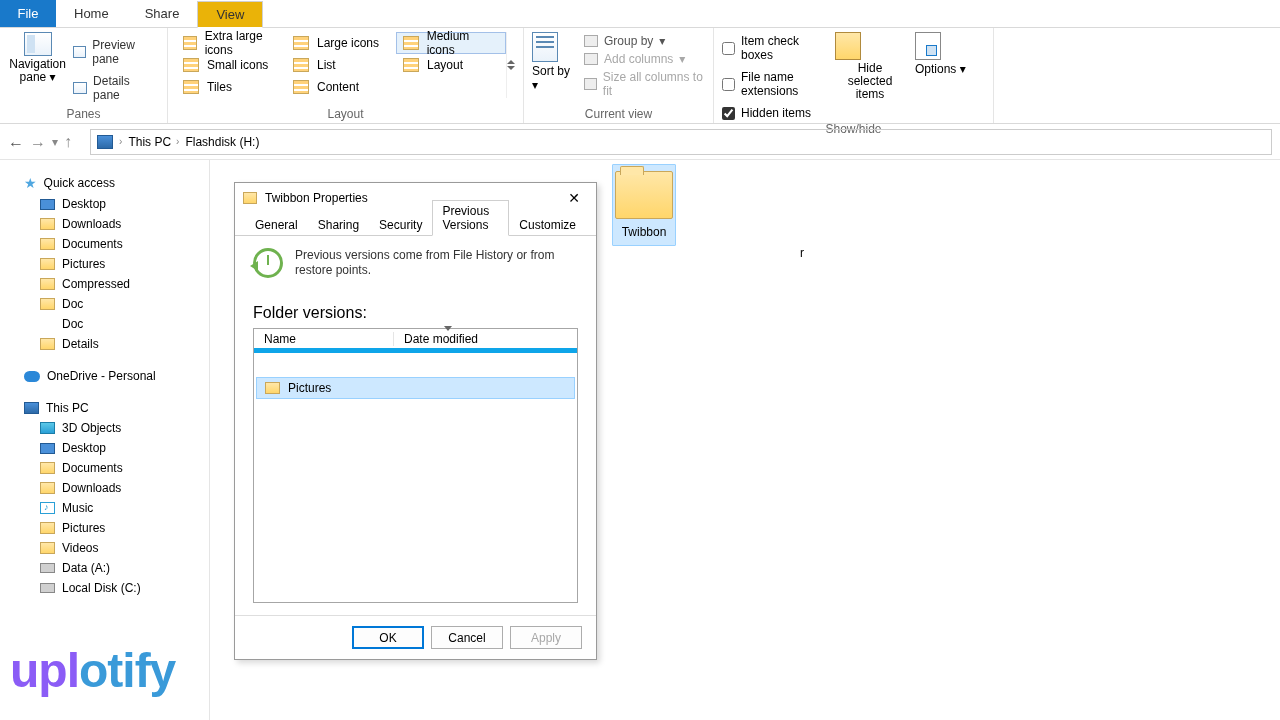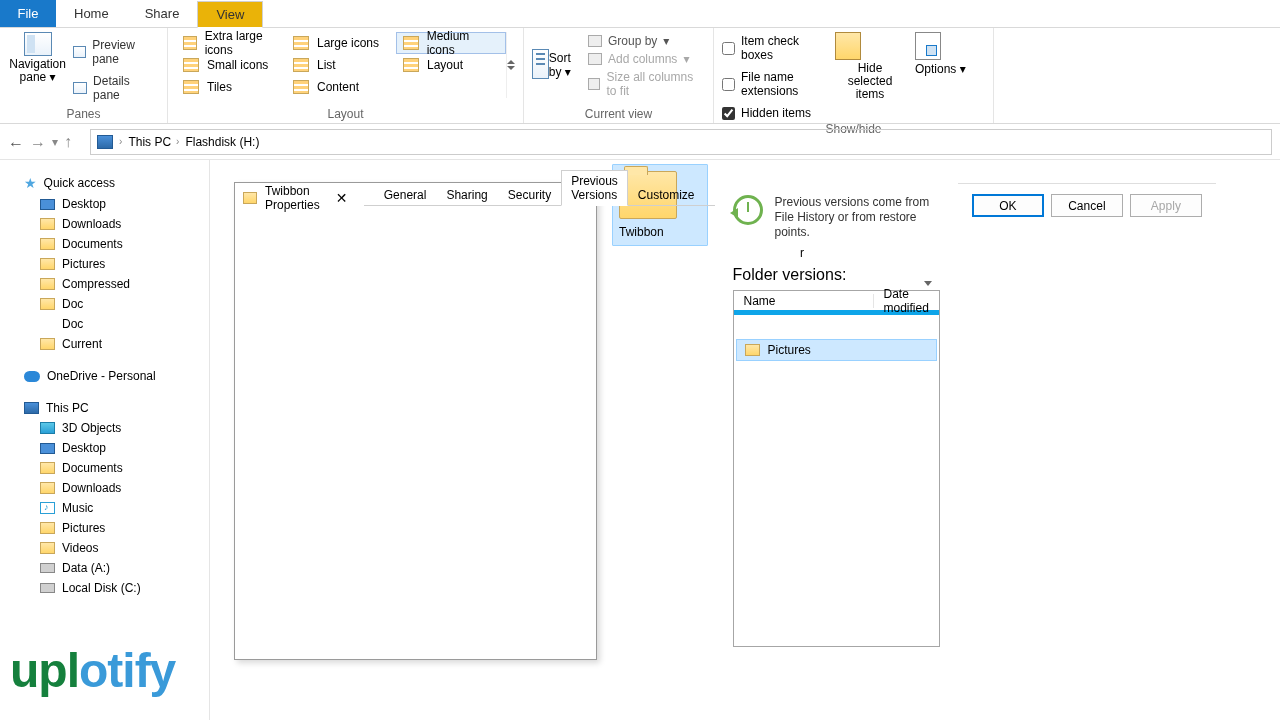--- a/index.html
+++ b/index.html
@@ -28,21 +28,21 @@
 .layout-list { width: 330px; display: flex; flex-direction: column; }
 .layout-row { display: flex; }
 .layout-opt { display: flex; align-items: center; gap: 8px; width: 110px; height: 22px; padding: 0 6px; border: 1px solid transparent; }
 .layout-opt.sel { border: 1px solid #a3c0e8; background: #e5f1fb; }
 .layout-opt .ic { width: 16px; height: 14px; background: repeating-linear-gradient(#ffd27a 0 3px, #fff 3px 5px); border: 1px solid #c9a75a; }
 .layout-more { width: 18px; display:flex; flex-direction:column; justify-content:center; gap:2px; align-items:center; border-left:1px solid #eee; }
 .layout-more span { width:0;height:0; border-left:4px solid transparent; border-right:4px solid transparent;}
 .layout-more .up{ border-bottom:4px solid #666;}
 .layout-more .dn{ border-top:4px solid #666;}
 
-.sort-btn { display:flex; flex-direction:row; align-items:center; width:46px; }
+.sort-btn { display:flex; flex-direction:column; width:46px; }
 .sort-btn .ic { width:26px; height:30px; background:linear-gradient(#fff,#eaf2fa); border:1px solid #5a89b4; margin-bottom:2px; position:relative; }
 .sort-btn .ic:before { content:""; position:absolute; top:3px; left:3px; right:3px; height:2px; background:#5a89b4; box-shadow:0 5px 0 #5a89b4, 0 10px 0 #5a89b4; }
 
 .cv-opts { display:flex; flex-direction:column; gap:4px; padding-top:2px; padding-left:6px; }
 .cv-opt { display:flex; align-items:center; gap:6px; color:#555; }
 .cv-opt .ic { width:14px; height:12px; background:#eee; border:1px solid #aaa; }
 .cv-opt.disabled { color:#a8a8a8; }
 
 .sh-opts { display:flex; flex-direction:column; gap:8px; padding-top:2px; }
 .sh-opt { display:flex; align-items:center; gap:6px; }
@@ -74,29 +74,29 @@
 .ic-folder { width:15px; height:12px; background:linear-gradient(#ffe7a8,#ffd66b); border:1px solid #c9a75a; display:inline-block; }
 .ic-desk { width:15px; height:11px; background:#4a90d9; border:1px solid #225a94; display:inline-block; }
 .ic-cloud { width:16px; height:11px; background:#2b88d8; border-radius:6px; display:inline-block; }
 .ic-pc { width:15px; height:12px; background:linear-gradient(#4a90d9,#2d6aa8); border:1px solid #225a94; display:inline-block; }
 .ic-drive { width:15px; height:10px; background:#d0d0d0; border:1px solid #888; display:inline-block; }
 .ic-3d { width:15px; height:12px; background:linear-gradient(#5bc8e8,#2a9fd6); border:1px solid #1b7da8; display:inline-block; }
 .ic-music { width:15px; height:12px; background:#fff; border:1px solid #2a9fd6; display:inline-block; position:relative;}
 .ic-music:after{content:"♪"; position:absolute; font-size:9px; color:#2a9fd6; left:3px; top:-1px;}
 
 .content-area { flex:1; position:relative; padding:10px 14px; }
-.folder-tile { position:absolute; top:10px; width:96px; display:flex; flex-direction:column; align-items:flex-start; }
+.folder-tile { position:absolute; top:10px; width:64px; display:flex; flex-direction:column; align-items:center; }
 .folder-tile .fic { width:58px; height:48px; background:linear-gradient(#ffe7a8,#ffd66b); border:1px solid #c9a75a; border-radius:2px; position:relative; }
 .folder-tile .fic:before { content:""; position:absolute; top:-6px; left:4px; width:22px; height:8px; background:#ffe7a8; border:1px solid #c9a75a; border-bottom:none; border-radius:2px 2px 0 0;}
 .folder-tile .lbl { margin-top:6px; text-align:center; }
 .folder-tile.sel { background:#cde8ff; border:1px solid #99d1ff; padding:6px; border-radius:1px; top:4px; }
 .partial-label { position:absolute; left:590px; top:86px; font-size:12px; }
 
 
-.dialog { position:absolute; left:234px; top:182px; width:363px; height:478px; border:1px solid #9a9a9a; background:#fff; box-shadow:3px 3px 6px rgba(0,0,0,.15); display:flex; flex-direction:row; }
+.dialog { position:absolute; left:234px; top:182px; width:363px; height:478px; border:1px solid #9a9a9a; background:#fff; box-shadow:3px 3px 6px rgba(0,0,0,.15); display:flex; flex-direction:column; }
 .dlg-title { height:30px; display:flex; align-items:center; padding:0 8px; gap:8px; }
 .dlg-title .fic { width:14px; height:12px; background:linear-gradient(#ffe7a8,#ffd66b); border:1px solid #c9a75a;}
 .dlg-title .txt { flex:1; }
 .dlg-close { width:28px; height:22px; display:flex; align-items:center; justify-content:center; font-size:14px; cursor:default; }
 .dlg-tabs { display:flex; padding:0 10px; border-bottom:1px solid #cfcfcf; height:23px; align-items:flex-end; }
 .dlg-tab { padding:3px 9px; border:1px solid transparent; cursor:default; position:relative; bottom:-1px; }
 .dlg-tab.active { border:1px solid #cfcfcf; border-bottom:1px solid #fff; background:#fff; }
 .dlg-body { flex:1; padding:12px 18px; display:flex; flex-direction:column; }
 .dlg-info { display:flex; gap:12px; }
 .clock-ic { width:30px; height:30px; border:3px solid #6fb24f; border-radius:50%; position:relative; flex-shrink:0; }
@@ -117,21 +117,21 @@
 .split-btn .main { padding:0 15px; display:flex; align-items:center; color:#888; }
 .split-btn .drop { width:16px; border-left:1px solid #bfbfbf; display:flex; align-items:center; justify-content:center; }
 .split-btn .drop:after { content:""; width:0; height:0; border-left:3px solid transparent; border-right:3px solid transparent; border-top:4px solid #888; }
 .dlg-footer { border-top:1px solid #dedede; padding:10px 14px; display:flex; justify-content:flex-end; gap:7px; background:#fff; }
 .btn { width:72px; height:23px; border:1px solid #adadad; background:#fdfdfd; display:flex; align-items:center; justify-content:center; cursor:default; }
 .btn.primary { border:2px solid #0078d7; }
 .btn.disabled { color:#a8a8a8; }
 
 
 .watermark { position:absolute; left:10px; bottom:22px; font-size:48px; font-weight:700; letter-spacing:-1px; }
-.watermark .a { color:#15803d; }
+.watermark .a { color:#8b5cf6; }
 .watermark .b { color:#3a9ad9; }
 
 
 input[type=checkbox]{ width:13px; height:13px; accent-color:#333; }
 </style>
 </head>
 <body>
 
 <div class="tabs-row">
   <div class="tab-file">File</div>
@@ -313,21 +313,21 @@
     <div class="tree-item lvl2">
         <span class="ic-folder"></span>
         <span>Doc</span>
       </div>
     <div class="tree-item lvl2">
         <span style="width:15px"></span>
         <span>Doc</span>
       </div>
     <div class="tree-item lvl2">
         <span class="ic-folder"></span>
-        <span>Current</span>
+        <span>Details</span>
       </div>
     <div class="tree-spacer"></div>
     <div class="tree-item lvl1">
         <span class="ic-cloud"></span>
         <span>OneDrive - Personal</span>
       </div>
     <div class="tree-spacer"></div>
     <div class="tree-item lvl1">
         <span class="ic-pc"></span>
         <span>This PC</span>

